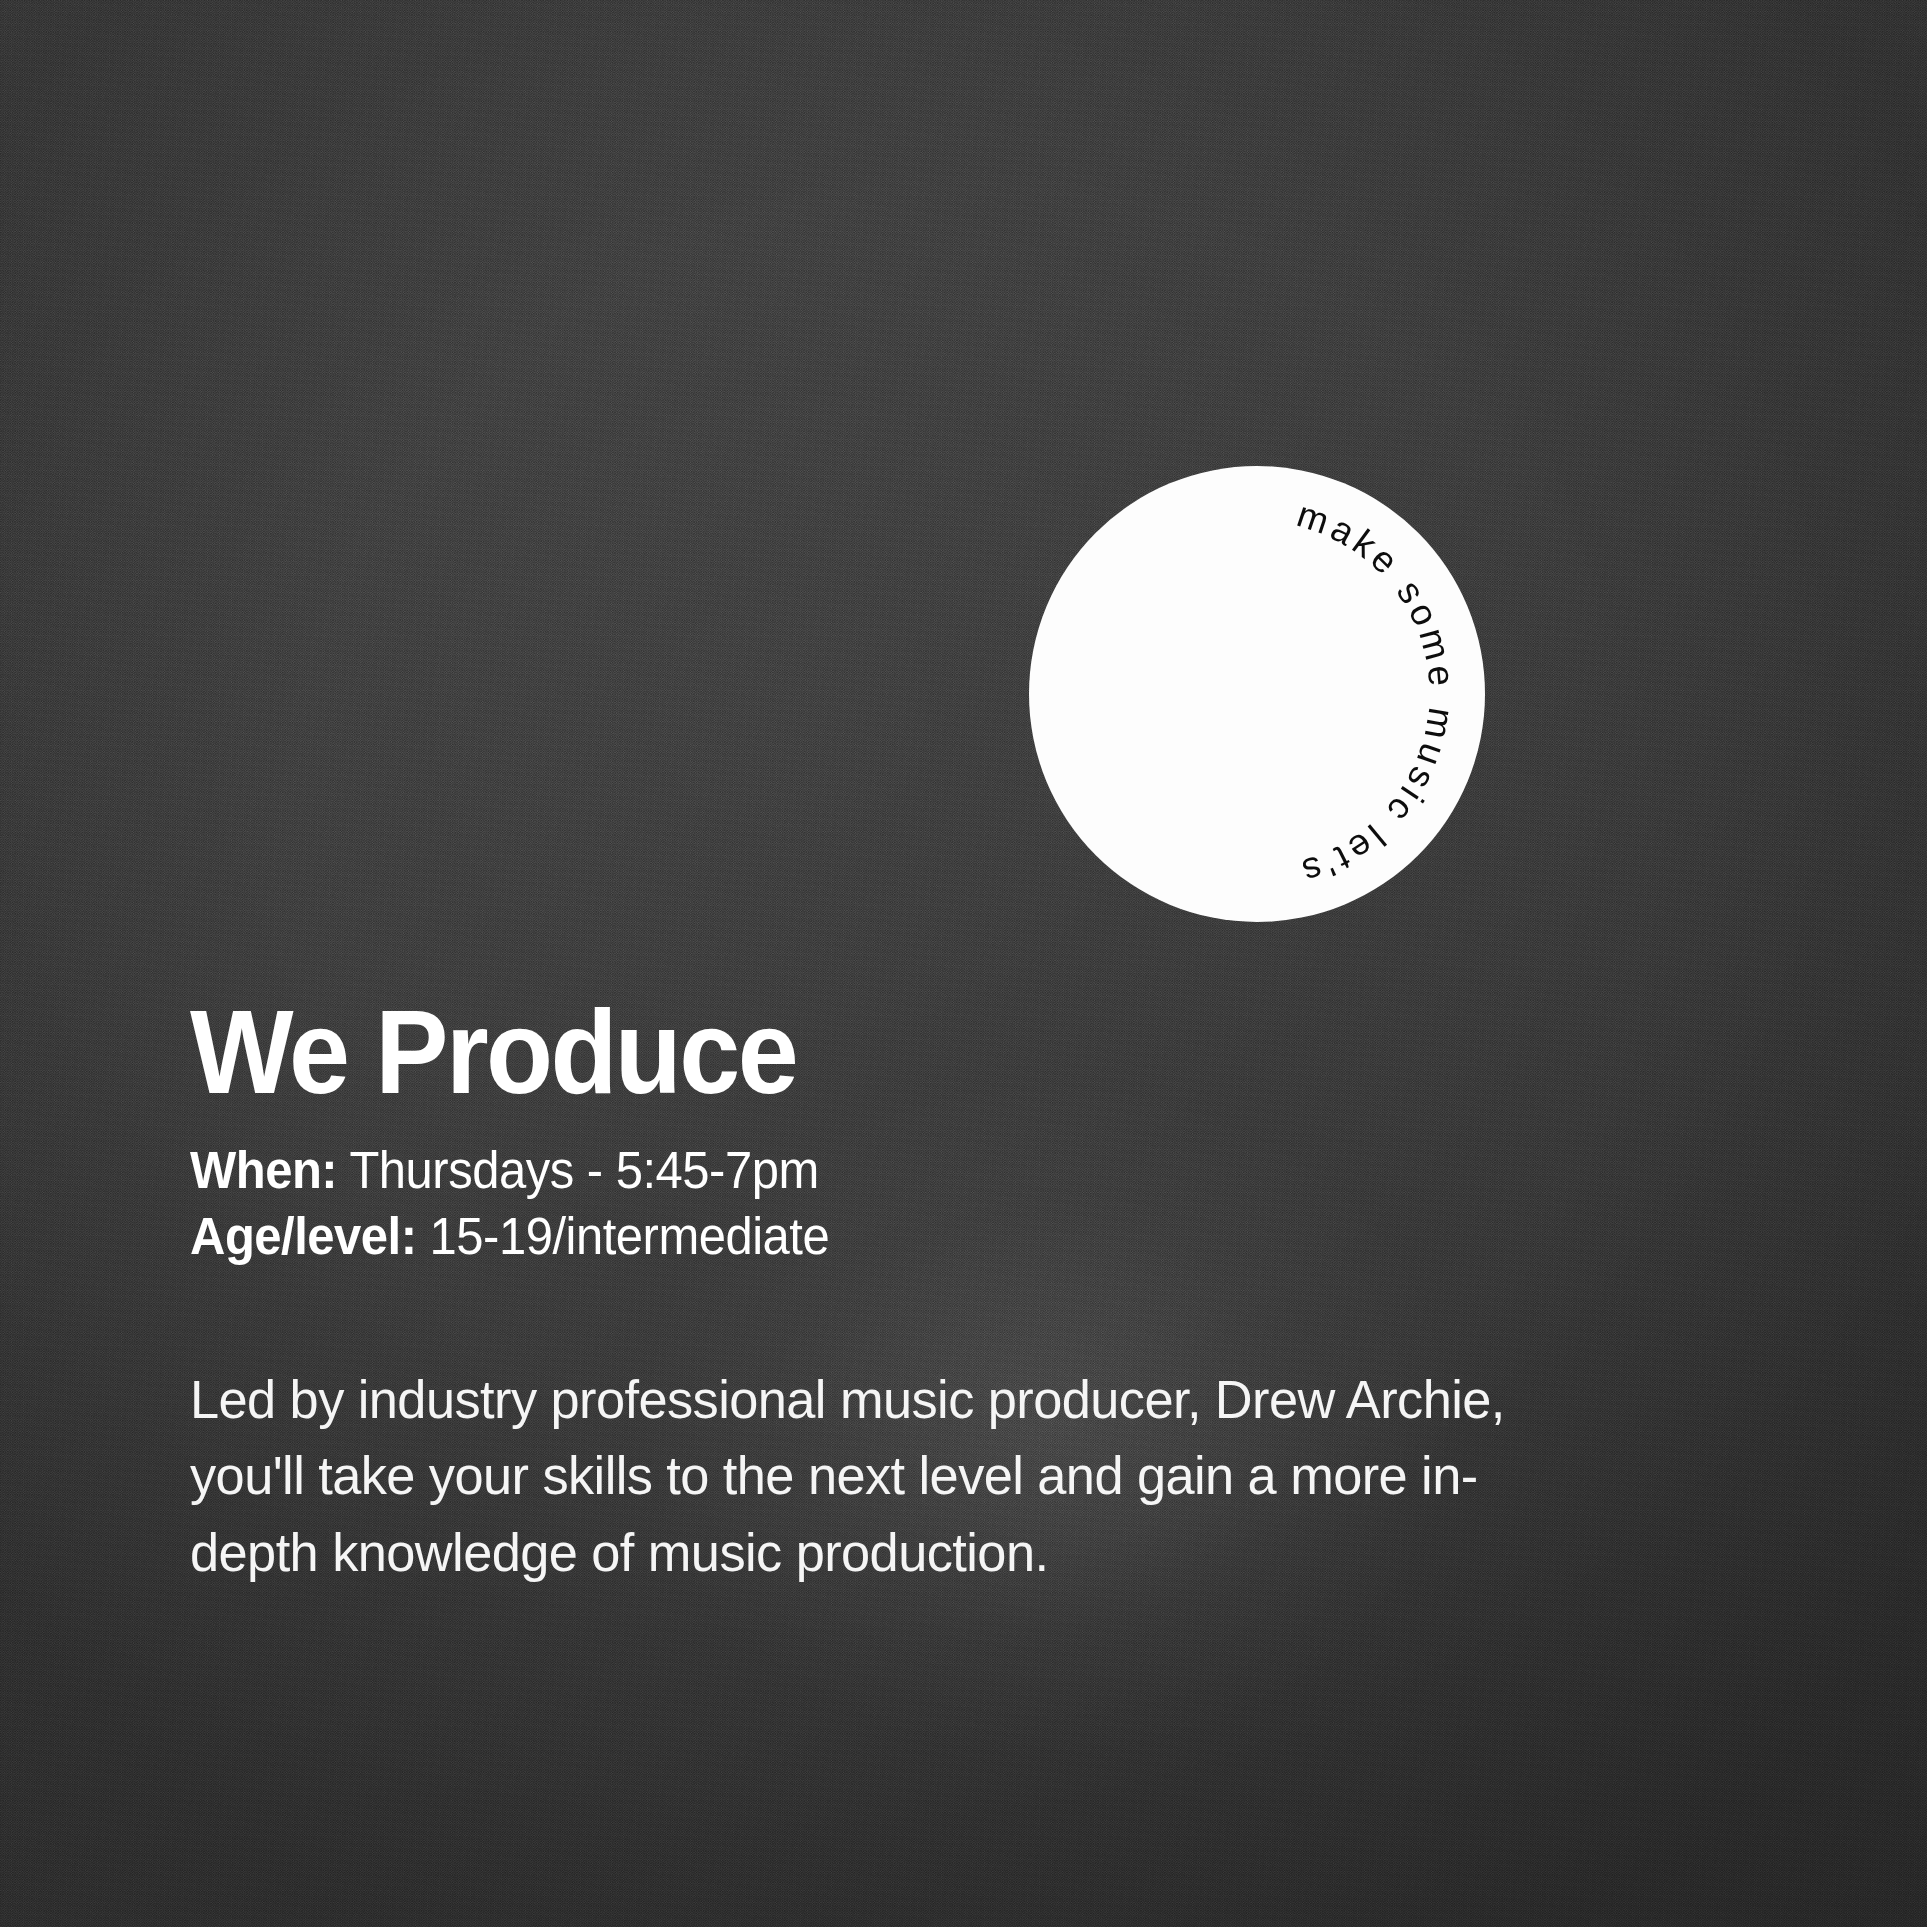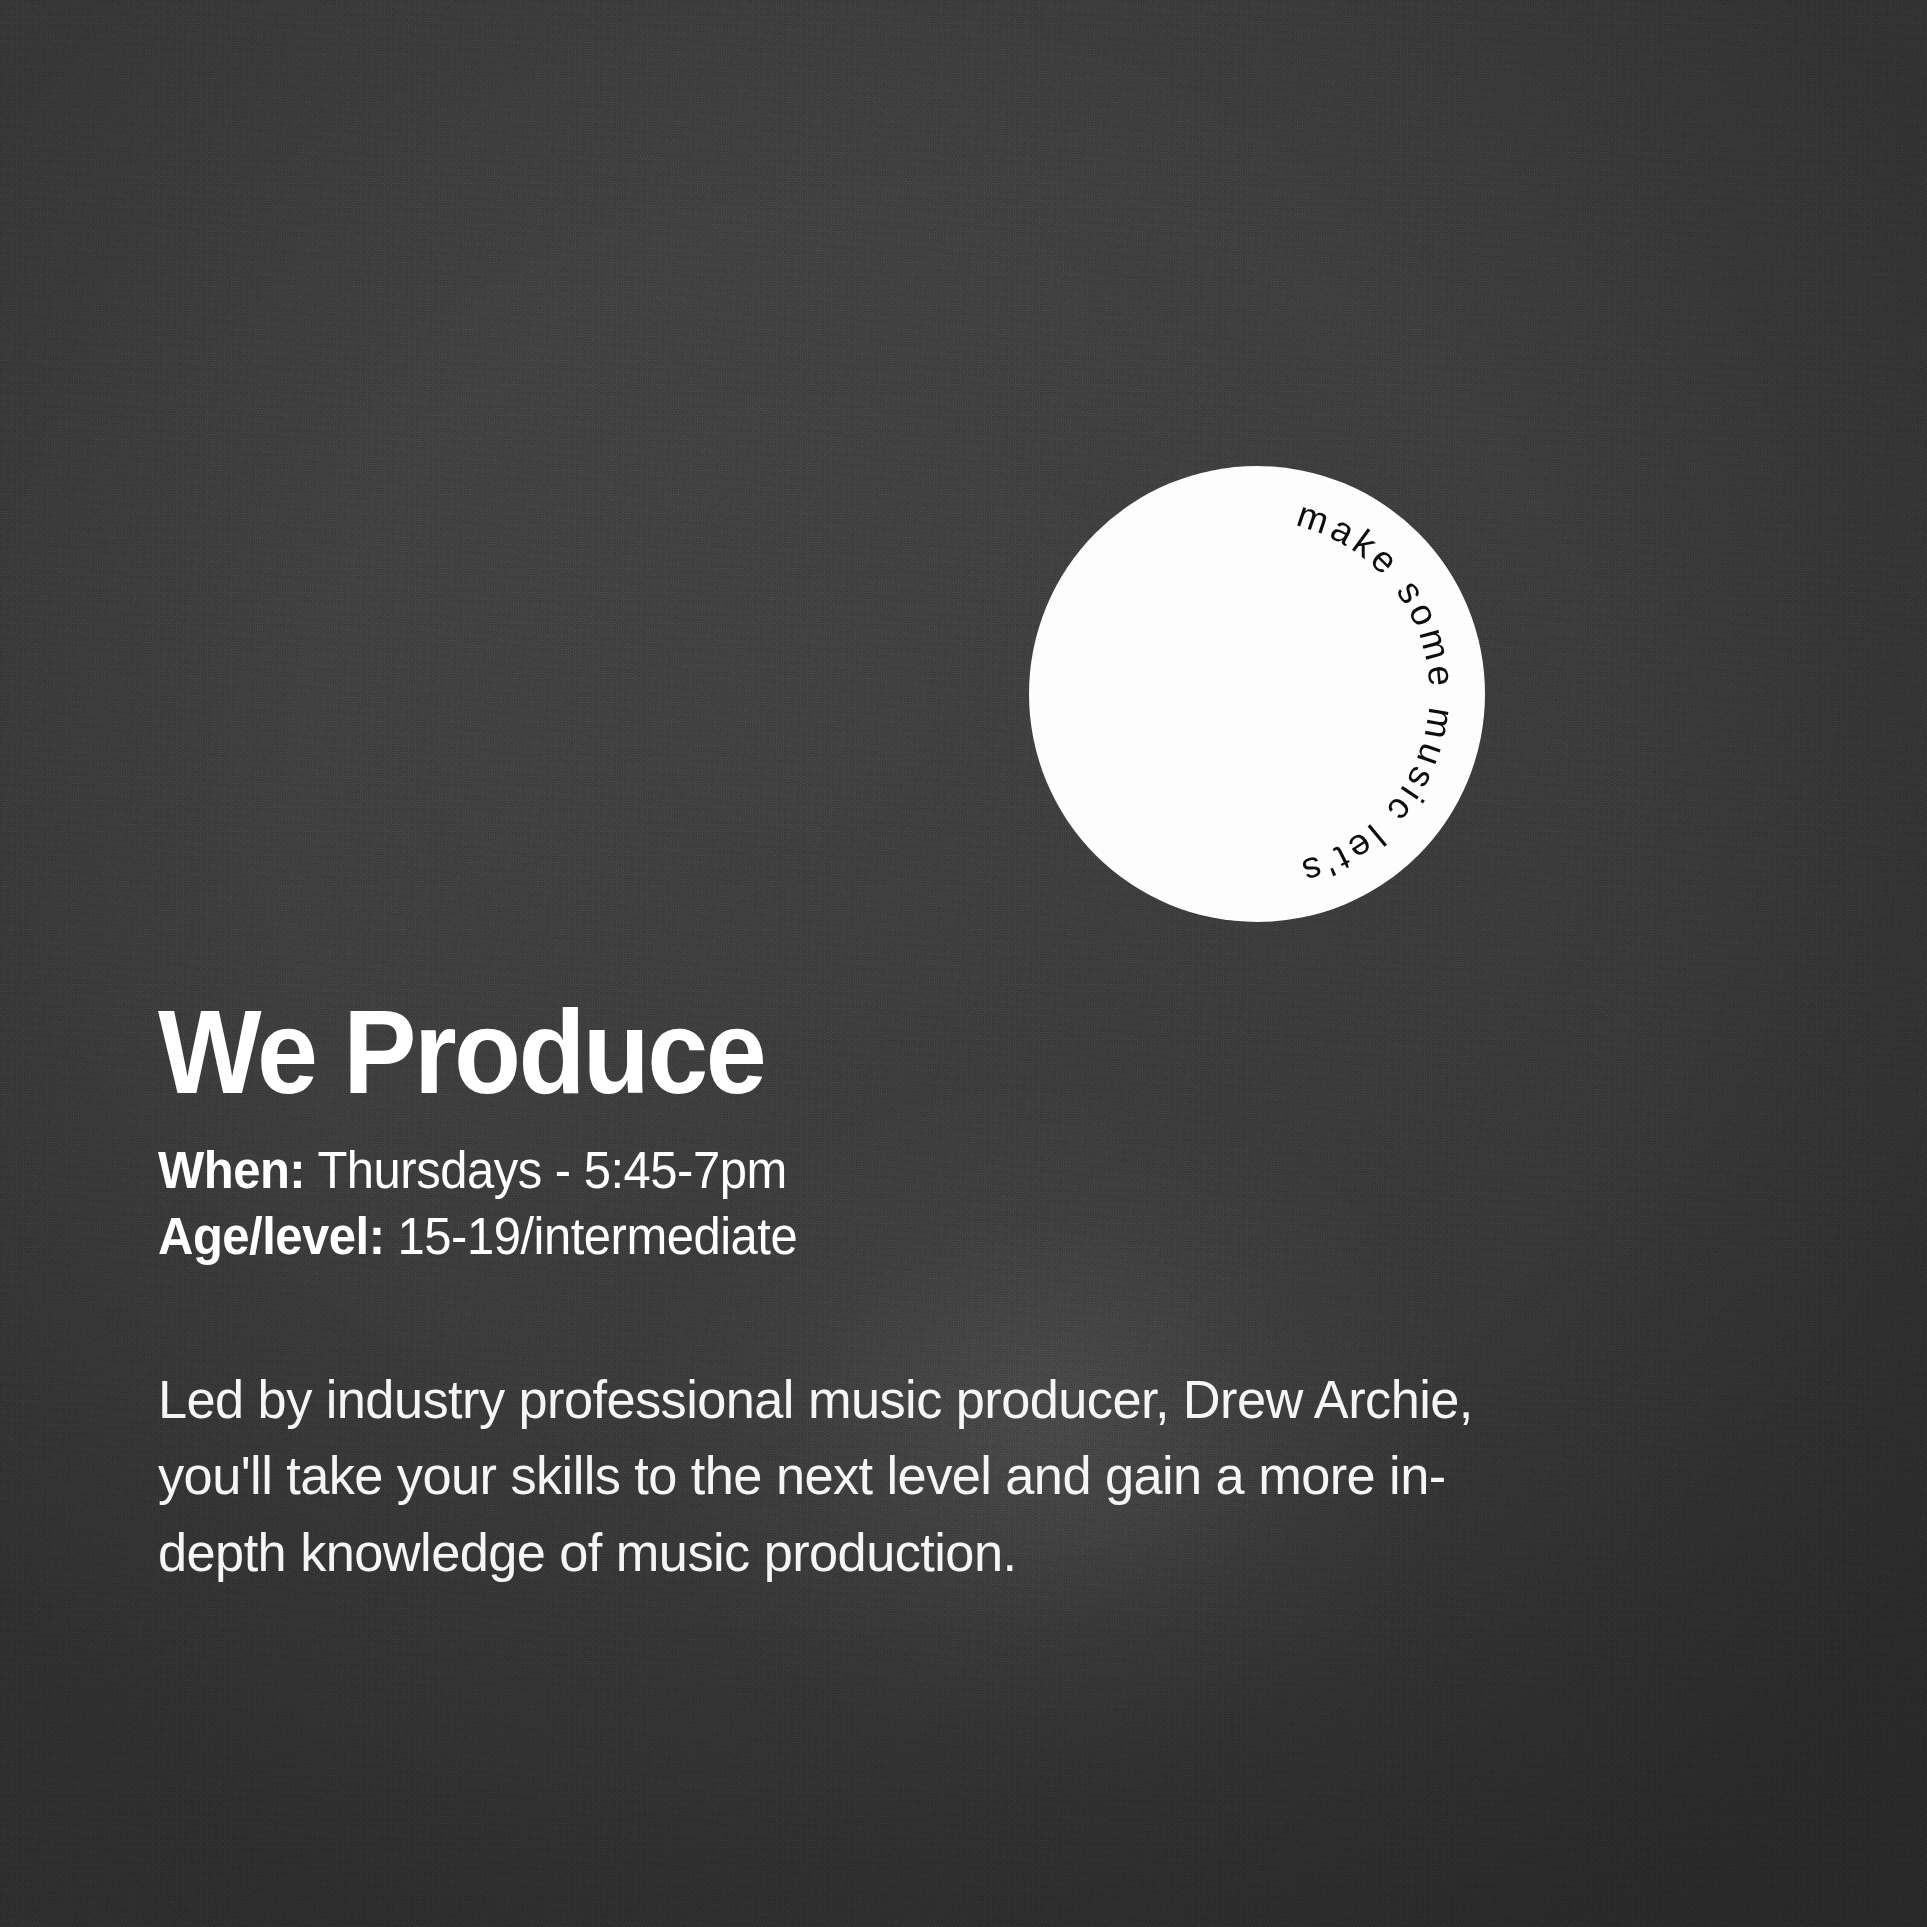--- a/index.html
+++ b/index.html
@@ -94,21 +94,21 @@
     font-family: "Liberation Sans", sans-serif;
     font-size: 45.5px;
     font-weight: 400;
     letter-spacing: 5.6px;
     fill: #0d0d0d;
   }
 
   
   .content {
     position: absolute;
-    left: 158px;
+    left: 190px;
     top: 993px;
     width: 1499px;
     z-index: 6;
   }
 
   .title {
     font-family: "Liberation Sans", sans-serif;
     font-weight: 700;
     font-size: 118px;
     line-height: 1.0;

